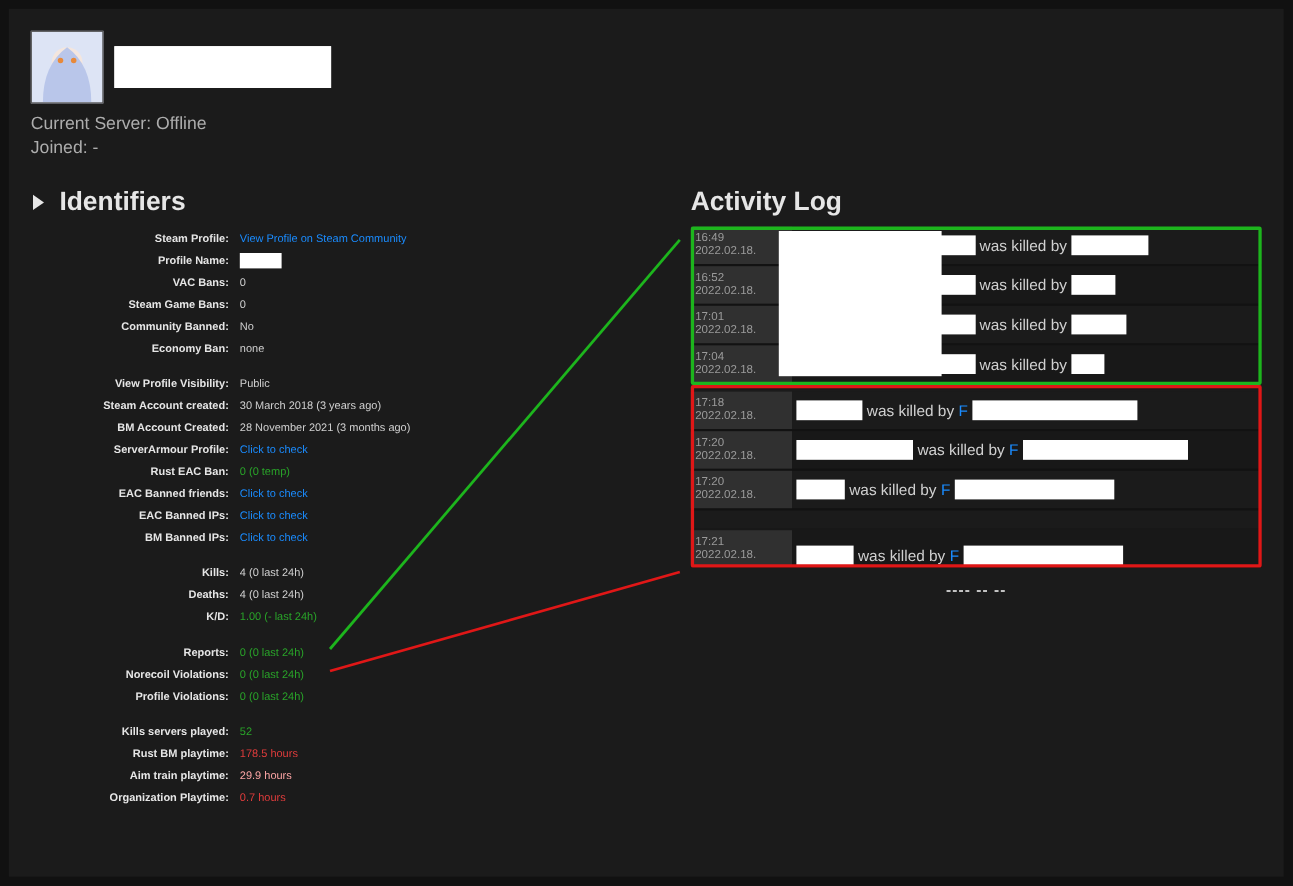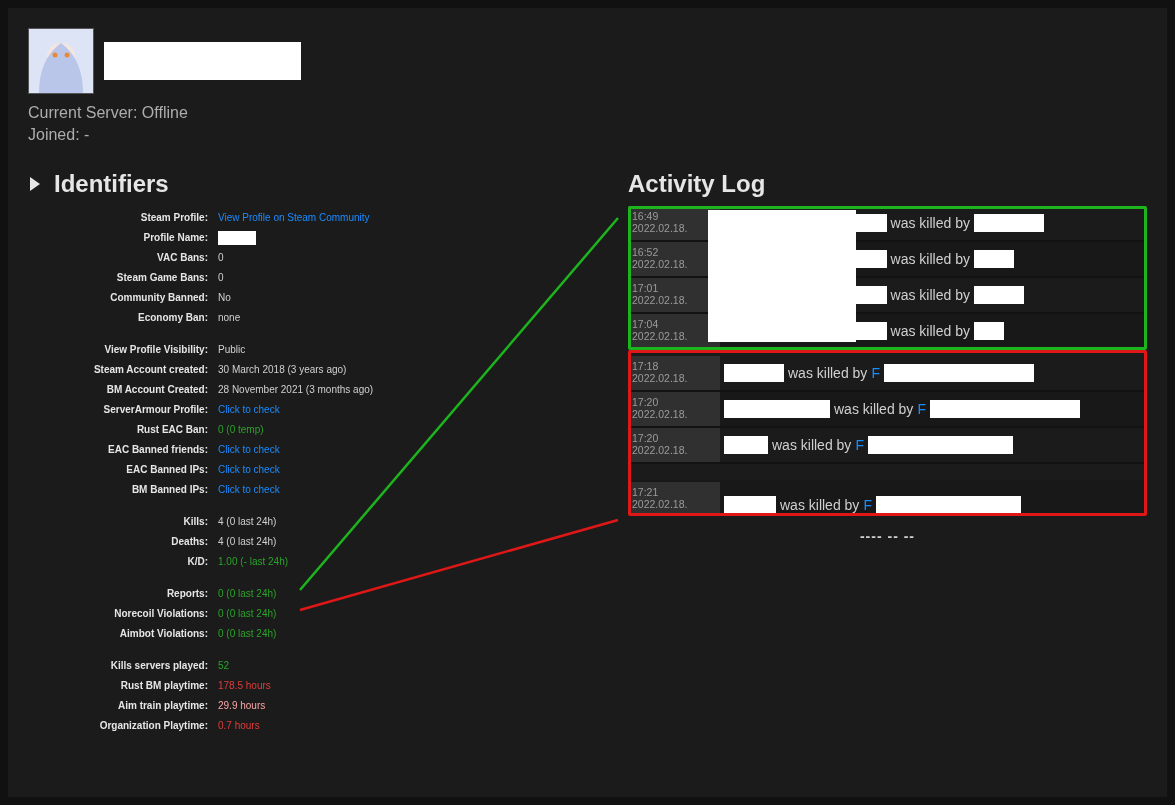--- a/index.html
+++ b/index.html
@@ -315,21 +315,21 @@
 
         <div class="kv-row">
             <div class="kv-key">Reports:</div>
             <div class="kv-val green">0 (0 last 24h)</div>
           </div>
         <div class="kv-row">
             <div class="kv-key">Norecoil Violations:</div>
             <div class="kv-val green">0 (0 last 24h)</div>
           </div>
         <div class="kv-row">
-            <div class="kv-key">Aimbot Violations:</div>
+            <div class="kv-key">Profile Violations:</div>
             <div class="kv-val green">0 (0 last 24h)</div>
           </div>
 
         <div class="spacer"></div>
 
         <div class="kv-row">
             <div class="kv-key">Kills servers played:</div>
             <div class="kv-val green">52</div>
           </div>
         <div class="kv-row">

